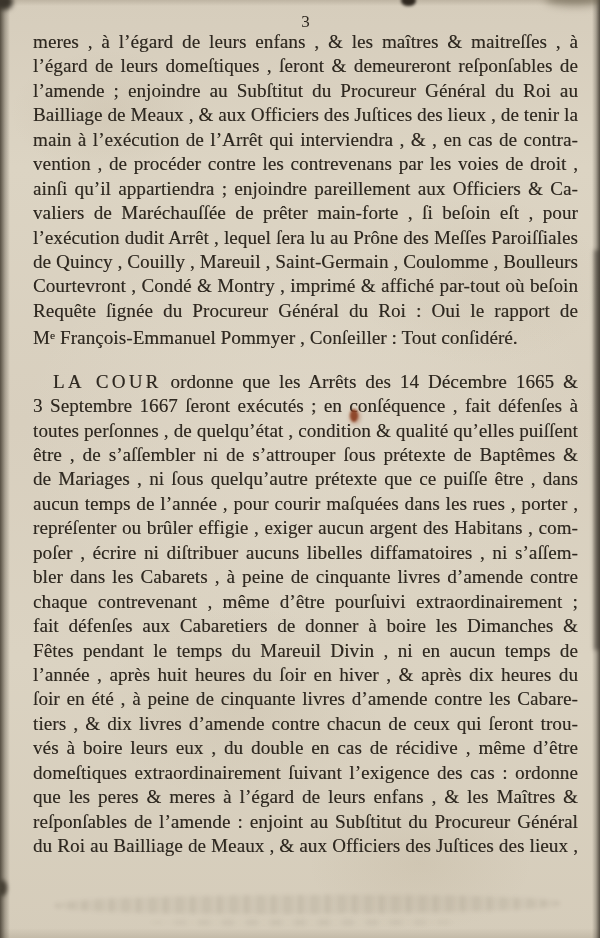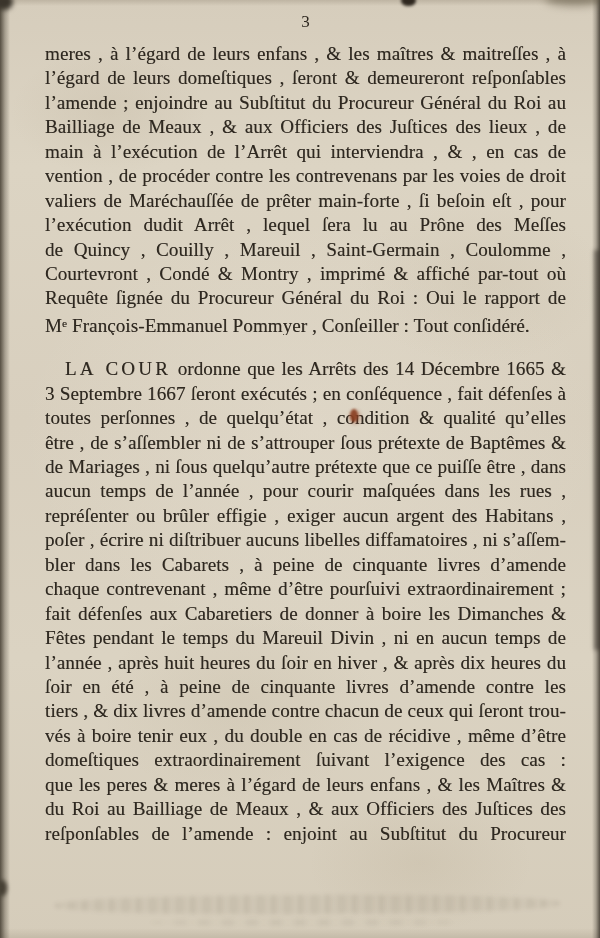--- a/index.html
+++ b/index.html
@@ -24,21 +24,21 @@
       radial-gradient(140px 90px at 18% 12%, rgba(150,132,100,0.10), rgba(0,0,0,0) 70%),
       radial-gradient(180px 120px at 80% 30%, rgba(150,132,100,0.08), rgba(0,0,0,0) 70%),
       radial-gradient(200px 140px at 40% 75%, rgba(150,132,100,0.09), rgba(0,0,0,0) 70%),
       radial-gradient(160px 100px at 70% 92%, rgba(150,132,100,0.10), rgba(0,0,0,0) 70%);
   }
   .page-number{
     position:absolute;top:12px;left:33px;width:545px;
     text-align:center;font-size:17px;color:#2e2820;
   }
   .text-block{position:absolute;top:30px;left:33px;width:545px;}
-  .paragraph{margin:12px;}
+  .paragraph{margin:0;}
   .paragraph + .paragraph{margin-top:22px;}
   .line{
     text-align:justify;text-align-last:justify;
     font-size:19px;line-height:24.45px;height:24.45px;
     white-space:normal;overflow:hidden;
     letter-spacing:0.1px;
     text-shadow:0.35px 0.3px 0.45px rgba(46,40,32,0.45);
   }
   .line-last{text-align-last:left;}
   [data-paragraph="1"] .line:first-child{text-indent:20px;}
@@ -74,20 +74,21 @@
   <div class="page-number">3</div>
 
   <div class="text-block">
     <div class="paragraph" data-paragraph="0">
         <div class="line"><span>meres , à l’égard de leurs enfans , &amp; les maîtres &amp; maitreſſes , à</span></div>
         <div class="line"><span>l’égard de leurs domeſtiques , ſeront &amp; demeureront reſponſables de</span></div>
         <div class="line"><span>l’amende ; enjoindre au Subſtitut du Procureur Général du Roi au</span></div>
         <div class="line"><span>Bailliage de Meaux , &amp; aux Officiers des Juſtices des lieux , de tenir la</span></div>
         <div class="line"><span>main à l’exécution de l’Arrêt qui interviendra , &amp; , en cas de contra-</span></div>
         <div class="line"><span>vention , de procéder contre les contrevenans par les voies de droit ,</span></div>
+        <div class="line"><span>ainſi qu’il appartiendra ; enjoindre pareillement aux Officiers &amp; Ca-</span></div>
         <div class="line"><span>valiers de Maréchauſſée de prêter main-forte , ſi beſoin eſt , pour</span></div>
         <div class="line"><span>l’exécution dudit Arrêt , lequel ſera lu au Prône des Meſſes Paroiſſiales</span></div>
         <div class="line"><span>de Quincy , Couilly , Mareuil , Saint-Germain , Coulomme , Boulleurs ,</span></div>
         <div class="line"><span>Courtevront , Condé &amp; Montry , imprimé &amp; affiché par-tout où beſoin</span></div>
         <div class="line"><span>Requête ſignée du Procureur Général du Roi : Oui le rapport de</span></div>
         <div class="line line-last"><span>M</span><span class="sup">e</span><span> François-Emmanuel Pommyer , Conſeiller : Tout conſidéré.</span></div>
       </div>
     <div class="paragraph" data-paragraph="1">
         <div class="line"><span class="caps-spaced">LA COUR</span><span> ordonne que les Arrêts des 14 Décembre 1665 &amp;</span></div>
         <div class="line"><span>3 Septembre 1667 ſeront exécutés ; en conſéquence , fait défenſes à</span></div>
@@ -97,25 +98,25 @@
         <div class="line"><span>aucun temps de l’année , pour courir maſquées dans les rues , porter ,</span></div>
         <div class="line"><span>repréſenter ou brûler effigie , exiger aucun argent des Habitans , com-</span></div>
         <div class="line"><span>poſer , écrire ni diſtribuer aucuns libelles diffamatoires , ni s’aſſem-</span></div>
         <div class="line"><span>bler dans les Cabarets , à peine de cinquante livres d’amende contre</span></div>
         <div class="line"><span>chaque contrevenant , même d’être pourſuivi extraordinairement ;</span></div>
         <div class="line"><span>fait défenſes aux Cabaretiers de donner à boire les Dimanches &amp;</span></div>
         <div class="line"><span>Fêtes pendant le temps du Mareuil Divin , ni en aucun temps de</span></div>
         <div class="line"><span>l’année , après huit heures du ſoir en hiver , &amp; après dix heures du</span></div>
         <div class="line"><span>ſoir en été , à peine de cinquante livres d’amende contre les Cabare-</span></div>
         <div class="line"><span>tiers , &amp; dix livres d’amende contre chacun de ceux qui ſeront trou-</span></div>
-        <div class="line"><span>vés à boire tenir eux , du double en cas de récidive , même d’être</span></div>
+        <div class="line"><span>vés à boire leurs eux , du double en cas de récidive , même d’être</span></div>
         <div class="line"><span>domeſtiques extraordinairement ſuivant l’exigence des cas : ordonne</span></div>
         <div class="line"><span>que les peres &amp; meres à l’égard de leurs enfans , &amp; les Maîtres &amp;</span></div>
+        <div class="line"><span>reſponſables de l’amende : enjoint au Subſtitut du Procureur Général</span></div>
         <div class="line"><span>du Roi au Bailliage de Meaux , &amp; aux Officiers des Juſtices des lieux ,</span></div>
-        <div class="line"><span>reſponſables de l’amende : enjoint au Subſtitut du Procureur Général</span></div>
       </div>
   </div>
 
   <div class="blob corner-tl"></div>
   <div class="blob notch-top"></div>
   <div class="blob smudge-tr"></div>
   <div class="blob dash-bl"></div>
   <div class="blob edge-r2"></div>
   <div class="blob stain-halo"></div>
   <div class="blob stain-core"></div>

